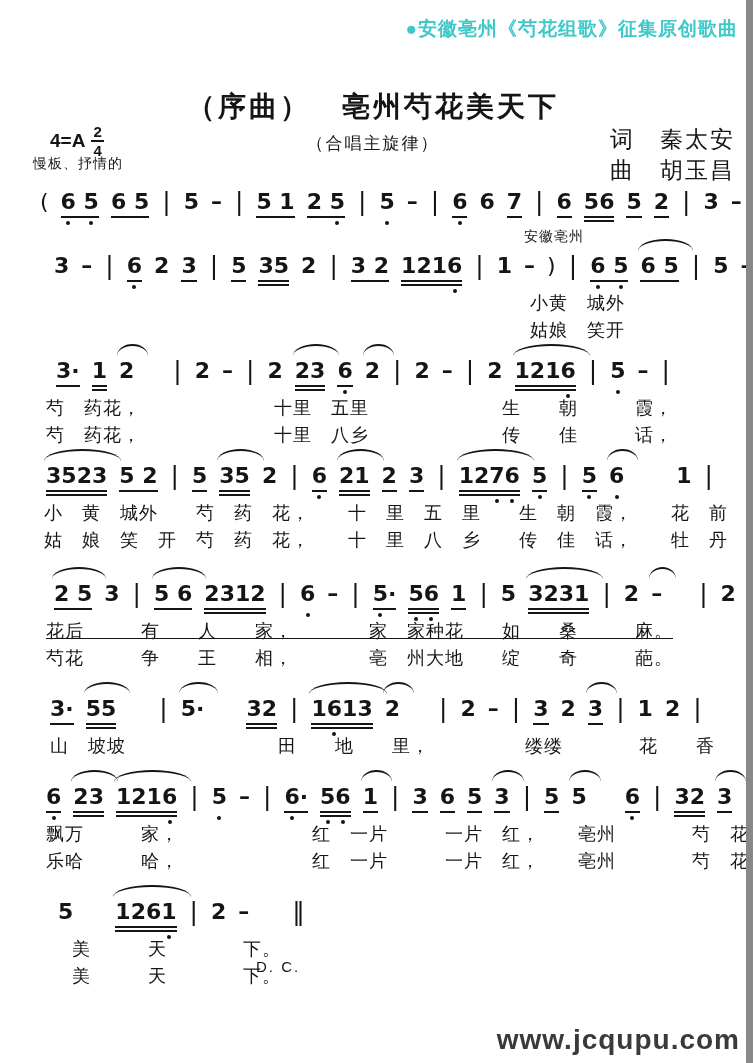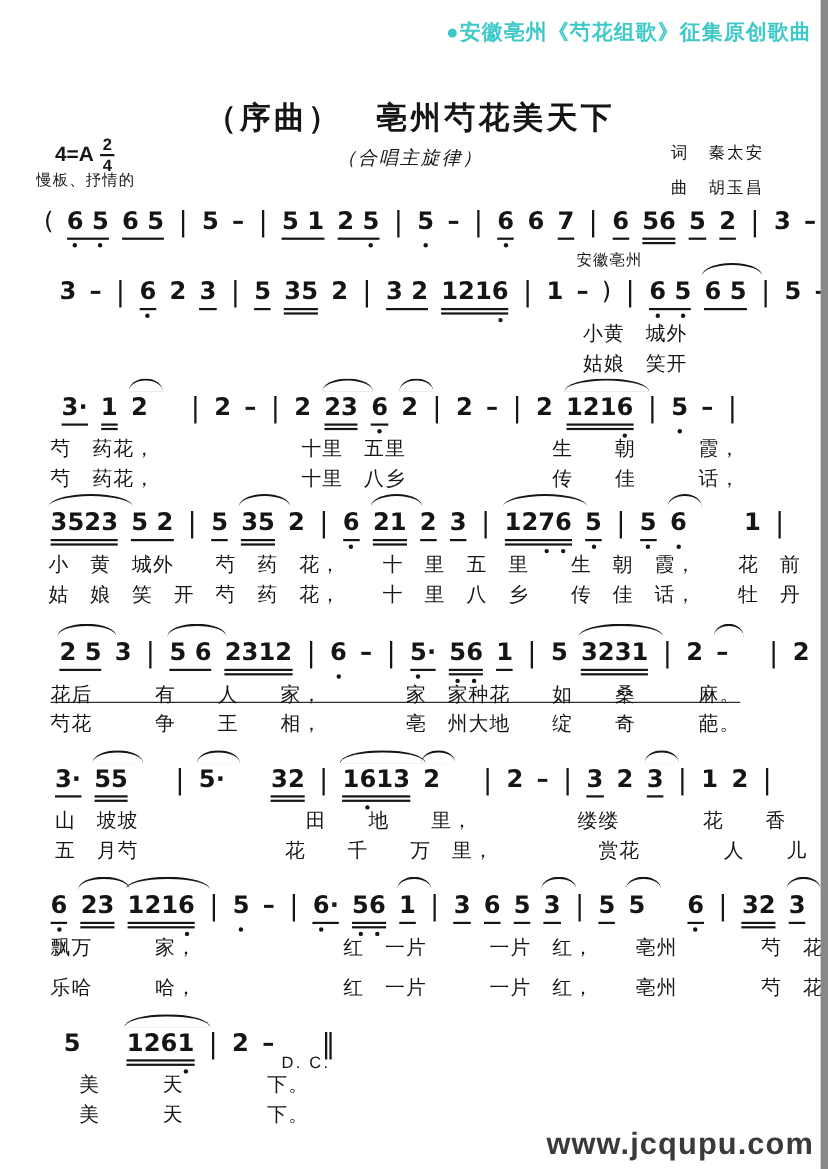--- a/index.html
+++ b/index.html
@@ -1,27 +1,27 @@
 <!DOCTYPE html>
 <html><head>
 <meta charset="utf-8">
 <style>
   html,body{margin:0;padding:0;background:#888;}
   .page{position:relative;width:746px;height:1063px;background:#ffffff;overflow:hidden;
         font-family:"Liberation Sans","DejaVu Sans",sans-serif;color:#151515;}
   .banner{position:absolute;top:16px;right:8px;font-size:19px;font-weight:bold;letter-spacing:1px;}
   .title{position:absolute;top:88px;left:0;width:100%;margin:0;text-align:center;
          font-size:28px;font-weight:bold;letter-spacing:3px;}
-  .subtitle{position:absolute;top:132px;left:0;width:100%;text-align:center;font-size:17px;letter-spacing:2px;font-style:italic;}
+  .subtitle{position:absolute;top:132px;left:0;width:100%;text-align:center;font-size:17px;letter-spacing:2px;}
   .keysig{position:absolute;top:124px;left:50px;font-size:19px;font-weight:bold;display:flex;align-items:center;gap:6px;}
   .frac{display:inline-flex;flex-direction:column;align-items:center;font-size:15px;line-height:15px;}
   .frac .num{border-bottom:2px solid #151515;padding:0 2px 1px 2px;}
   .frac .den{padding-top:1px;}
   .tempo1{position:absolute;top:155px;left:33px;font-size:14px;letter-spacing:1px;}
-  .credits{position:absolute;top:124px;left:610px;font-size:15px;line-height:31px;letter-spacing:2px;}
+  .credits{position:absolute;top:124px;left:610px;font-size:23px;line-height:31px;letter-spacing:2px;}
   .tempo2{position:absolute;top:228px;left:524px;font-size:14px;letter-spacing:1px;}
   .dc{position:absolute;top:958px;left:256px;font-size:15px;font-weight:normal;letter-spacing:2px;}
   .watermark{position:absolute;top:1024px;right:6px;font-size:28px;font-weight:600;color:#3a3a3a;letter-spacing:1px;}
 
   #score{position:absolute;top:188px;left:36px;width:710px;}
   .sline{position:relative;}
   .sline:nth-child(1){margin-bottom:36px;}
   .sline:nth-child(2){margin-bottom:13px;}
   .sline:nth-child(3){margin-bottom:13px;}
   .sline:nth-child(4){margin-bottom:26px;}
@@ -218,21 +218,20 @@
           <span class="tok bar"><span class="ch">|</span></span>
           <span class="tok u1"><span class="ch">3</span></span>
           <span class="tok"><span class="ch">2</span></span>
           <span class="tok u1 arc"><span class="ch">3</span></span>
           <span class="tok bar"><span class="ch">|</span></span>
           <span class="tok"><span class="ch">1</span></span>
           <span class="tok"><span class="ch">2</span></span>
           <span class="tok bar"><span class="ch">|</span></span>
         </div>
         <div class="lyric-row" style="padding-left: 14px;">山　坡坡　　　　　　　　田　　地　　里，　　　　　缕缕　　　　花　　香</div>
-        <div class="lyric-row" style="padding-left: 14px;">五　月芍　　　　　　　花　　千　　万　里，　　　　　赏花　　　　人　　儿</div>
       </div>
       <div class="sline">
         <div class="note-row" style="padding-left: 10px;">
           <span class="tok u1"><span class="ch ld">6</span></span>
           <span class="tok u2 arc"><span class="ch">2</span><span class="ch">3</span></span>
           <span class="tok u2 arc"><span class="ch">1</span><span class="ch">2</span><span class="ch">1</span><span class="ch ld">6</span></span>
           <span class="tok bar"><span class="ch">|</span></span>
           <span class="tok"><span class="ch ld">5</span></span>
           <span class="tok dash"><span class="ch">–</span></span>
           <span class="tok bar"><span class="ch">|</span></span>
@@ -246,21 +245,21 @@
           <span class="tok u1 arc"><span class="ch">3</span></span>
           <span class="tok bar"><span class="ch">|</span></span>
           <span class="tok u1"><span class="ch">5</span></span>
           <span class="tok arc" style="margin-right: 26px;"><span class="ch">5</span></span>
           <span class="tok u1"><span class="ch ld">6</span></span>
           <span class="tok bar"><span class="ch">|</span></span>
           <span class="tok u2"><span class="ch">3</span><span class="ch">2</span></span>
           <span class="tok u1 arc" style="margin-right: 26px;"><span class="ch">3</span></span>
         </div>
         <div class="lyric-row" style="padding-left: 10px;">飘万　　　家，　　　　　　　红　一片　　　一片　红，　　亳州　　　　芍　花</div>
-        <div class="lyric-row" style="padding-left: 10px; margin-top: 10px;">乐哈　　　哈，　　　　　　　红　一片　　　一片　红，　　亳州　　　　芍　花</div>
+        <div class="lyric-row" style="padding-left: 10px;">乐哈　　　哈，　　　　　　　红　一片　　　一片　红，　　亳州　　　　芍　花</div>
       </div>
       <div class="sline">
         <div class="note-row" style="padding-left: 22px;">
           <span class="tok" style="margin-right: 30px;"><span class="ch">5</span></span>
           <span class="tok u2 arc"><span class="ch">1</span><span class="ch">2</span><span class="ch">6</span><span class="ch ld">1</span></span>
           <span class="tok bar"><span class="ch">|</span></span>
           <span class="tok"><span class="ch">2</span></span>
           <span class="tok dash" style="margin-right: 30px;"><span class="ch">–</span></span>
           <span class="tok bar"><span class="ch">‖</span></span>
         </div>

